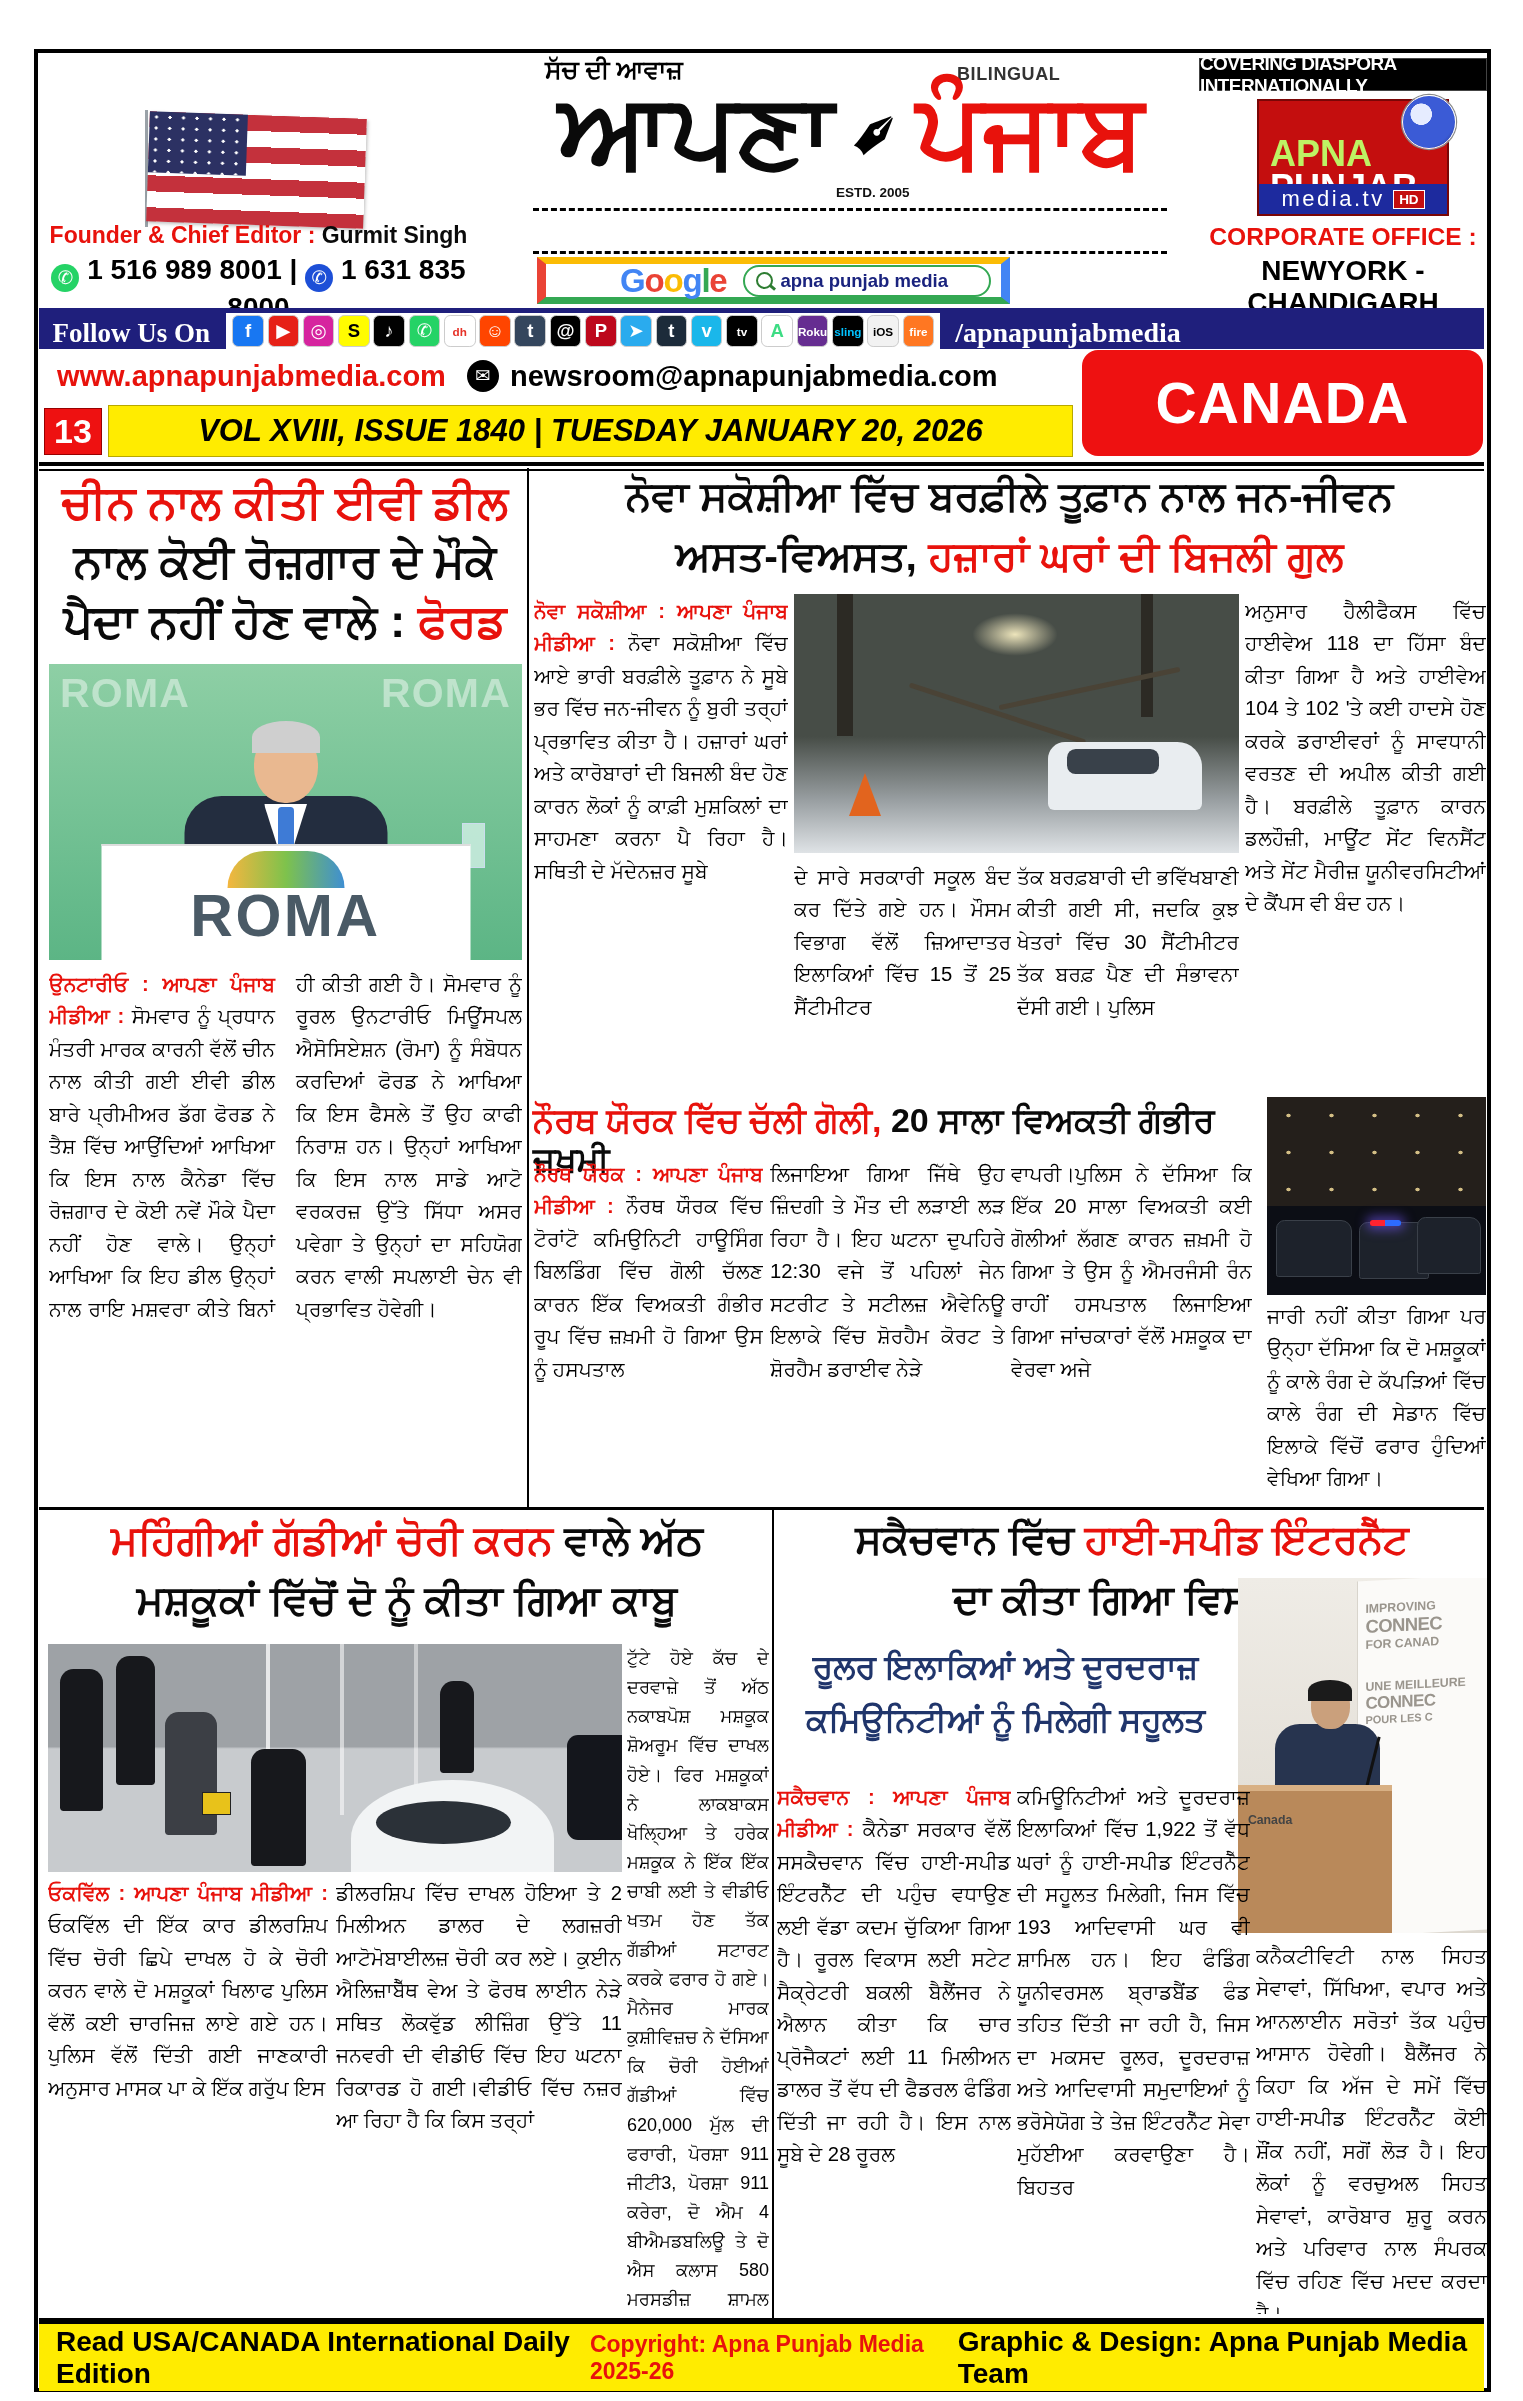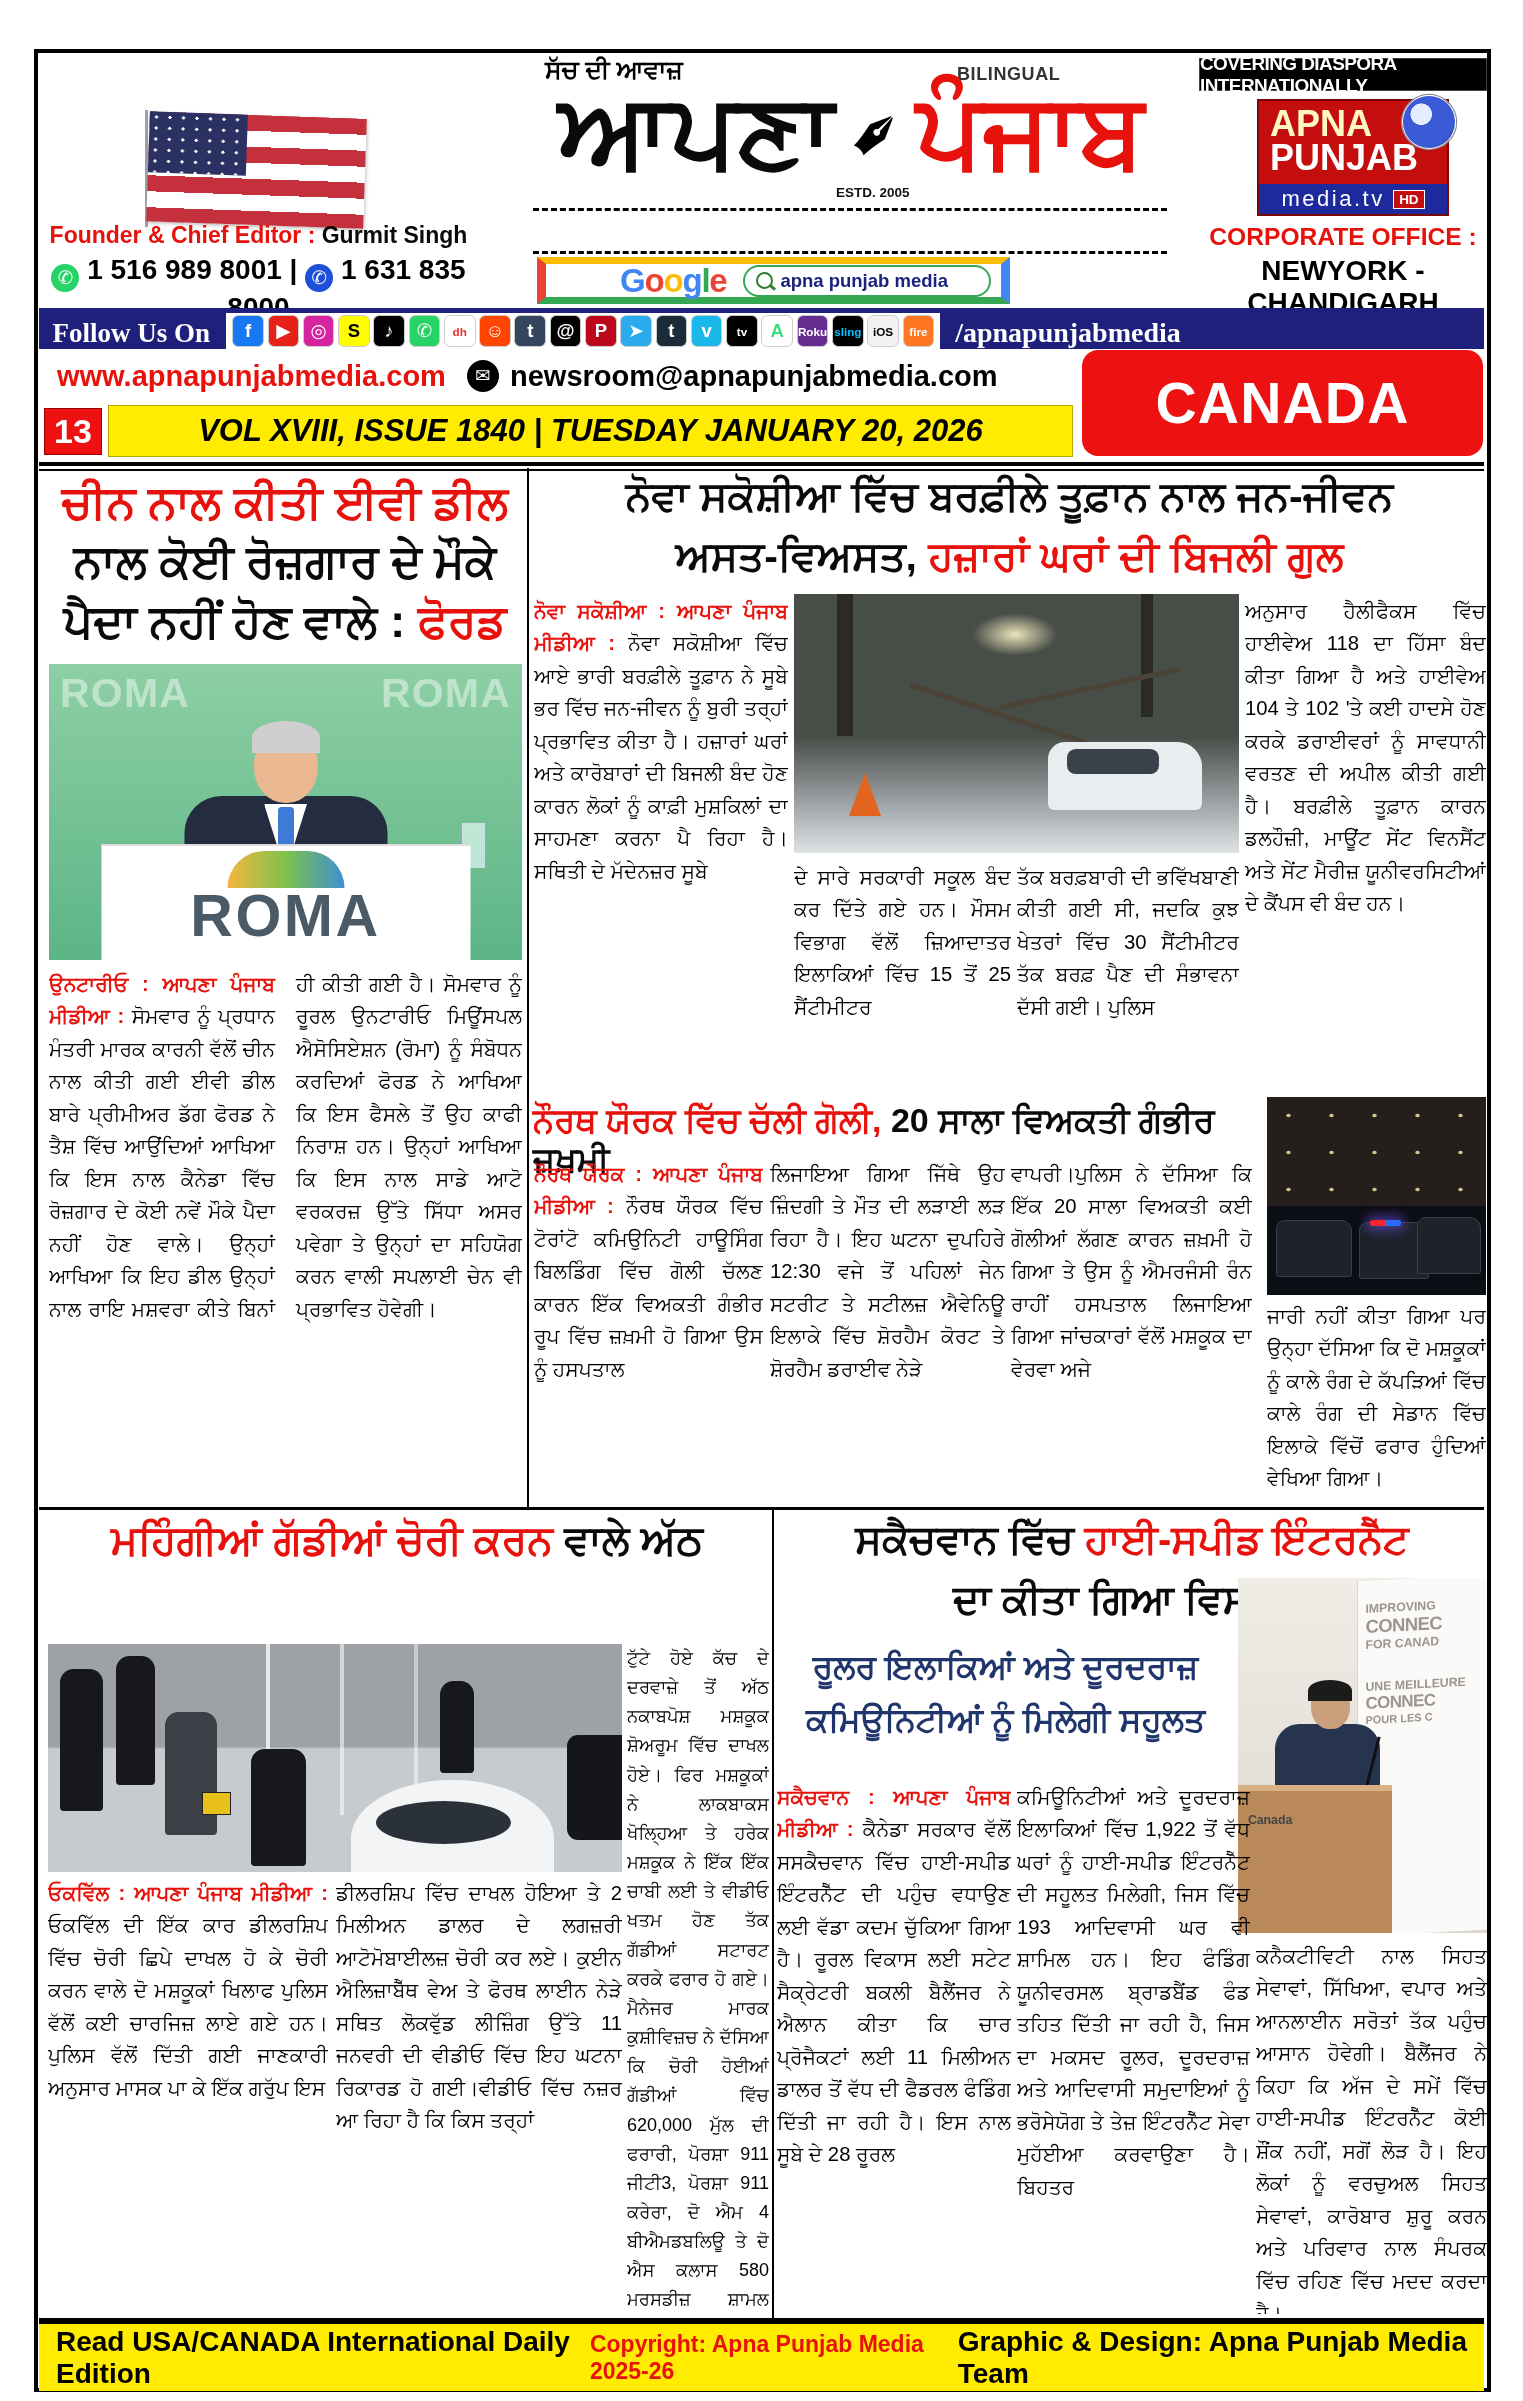--- a/index.html
+++ b/index.html
@@ -35,21 +35,21 @@
         padding-left:74px;box-sizing:border-box;
         border-top:7.4px solid #fbbc05;border-left:9.9px solid #ea4335;border-bottom:7.4px solid #34a853;border-right:9.9px solid #4285f4;}
   .gword{font-size:33px;font-weight:bold;letter-spacing:-1.2px;}
   .gpill{flex:0 0 222px;height:28px;border:2.5px solid #34a853;border-radius:16px;display:flex;align-items:center;
          gap:7.4px;padding:0 11px;font-size:18.5px;font-weight:bold;color:#1a237e;background:#fff;}
   .mag{display:inline-block;width:13.5px;height:13.5px;border:2.5px solid #2e7d32;border-radius:50%;position:relative;}
   .mag:after{content:"";position:absolute;left:11px;top:12.3px;width:7.4px;height:2.5px;background:#2e7d32;transform:rotate(40deg);}
   .covering{left:1199px;top:58px;width:288px;height:33px;background:#000;color:#fff;display:flex;align-items:center;
             justify-content:center;font-size:19px;font-weight:bold;letter-spacing:-0.6px;border:1.8px solid #444;box-sizing:border-box;}
   .brand{left:1257px;top:99px;width:192px;height:117px;background:#c40e0e;border:2.5px solid #7a0606;box-sizing:border-box;}
-  .brand .l1{color:#fef9c3;font-weight:800;font-size:36px;line-height:.95;padding:6.2px 0 0 11px;}
+  .brand .l1{color:#bef264;font-weight:800;font-size:36px;line-height:.95;padding:6.2px 0 0 11px;margin-top:30px;}
   .brand .l2{color:#fff;font-weight:800;font-size:36px;line-height:.95;padding-left:11px;}
   .globe{position:absolute;right:-8.6px;top:-6.2px;width:52px;height:52px;border-radius:50%;
          background:radial-gradient(circle at 35% 35%,#e6ecff 0 22%,#3b5bd6 23% 70%,#20307a 100%);
          border:1.8px solid #fff;box-shadow:0 0 0 1.2px #888;}
   .mediatv{position:absolute;left:0;bottom:0;width:100%;height:29.6px;background:#1d2a9e;display:flex;align-items:center;
            justify-content:center;gap:8.6px;color:#fff;font-size:22px;letter-spacing:2.5px;}
   .hd{background:#c40e0e;border:1.2px solid #fff;font-size:13.5px;letter-spacing:0;padding:1.2px 4.9px;font-weight:bold;}
   .corp{left:1199px;top:223px;width:288px;text-align:center;color:#e8120c;font-weight:800;font-size:24.6px;}
   .cities{left:1199px;top:255px;width:288px;text-align:center;color:#000;font-weight:800;font-size:28px;}
   
@@ -304,20 +304,21 @@
     <div class="van" style="right:4.9px;bottom:21px;width:62px;"></div>
     <div class="lightbar" style="left:103px;bottom:69px;"></div>
   </div>
   <div class="abs body" style="left:1267px;top:1300px;width:219px;height:203px;">ਜਾਰੀ ਨਹੀਂ ਕੀਤਾ ਗਿਆ ਪਰ ਉਨ੍ਹਾ ਦੱਸਿਆ ਕਿ ਦੋ ਮਸ਼ਕੂਕਾਂ ਨੂੰ ਕਾਲੇ ਰੰਗ ਦੇ ਕੱਪੜਿਆਂ ਵਿੱਚ ਕਾਲੇ ਰੰਗ ਦੀ ਸੇਡਾਨ ਵਿੱਚ ਇਲਾਕੇ ਵਿੱਚੋਂ ਫਰਾਰ ਹੁੰਦਿਆਂ ਵੇਖਿਆ ਗਿਆ।</div>
 
   <div class="abs secline"></div>
 
   <div class="abs hl th" style="top:1516px;">
     <span class="red">ਮਹਿੰਗੀਆਂ ਗੱਡੀਆਂ ਚੋਰੀ ਕਰਨ</span><span class="blk"> ਵਾਲੇ ਅੱਠ</span>
   </div>
+  <div class="abs hl th blk" style="top:1576px;">ਮਸ਼ਕੂਕਾਂ ਵਿੱਚੋਂ ਦੋ ਨੂੰ ਕੀਤਾ ਗਿਆ ਕਾਬੂ</div>
   <div class="photo p-cctv">
     <div class="glasswall"></div>
     <div class="fig" style="left:12.3px;top:24.6px;width:43px;height:142px;"></div>
     <div class="fig" style="left:68px;top:12.3px;width:39px;height:129px;"></div>
     <div class="fig" style="left:117px;top:68px;width:52px;height:123px;background:#3c3f45;"></div>
     <div class="fig" style="left:203px;top:105px;width:55px;height:117px;"></div>
     <div class="fig" style="right:148px;top:37px;width:34px;height:92px;"></div>
     <div class="bag" style="left:154px;top:148px;"></div>
     <div class="wcar">
         <div class="ws"></div>

